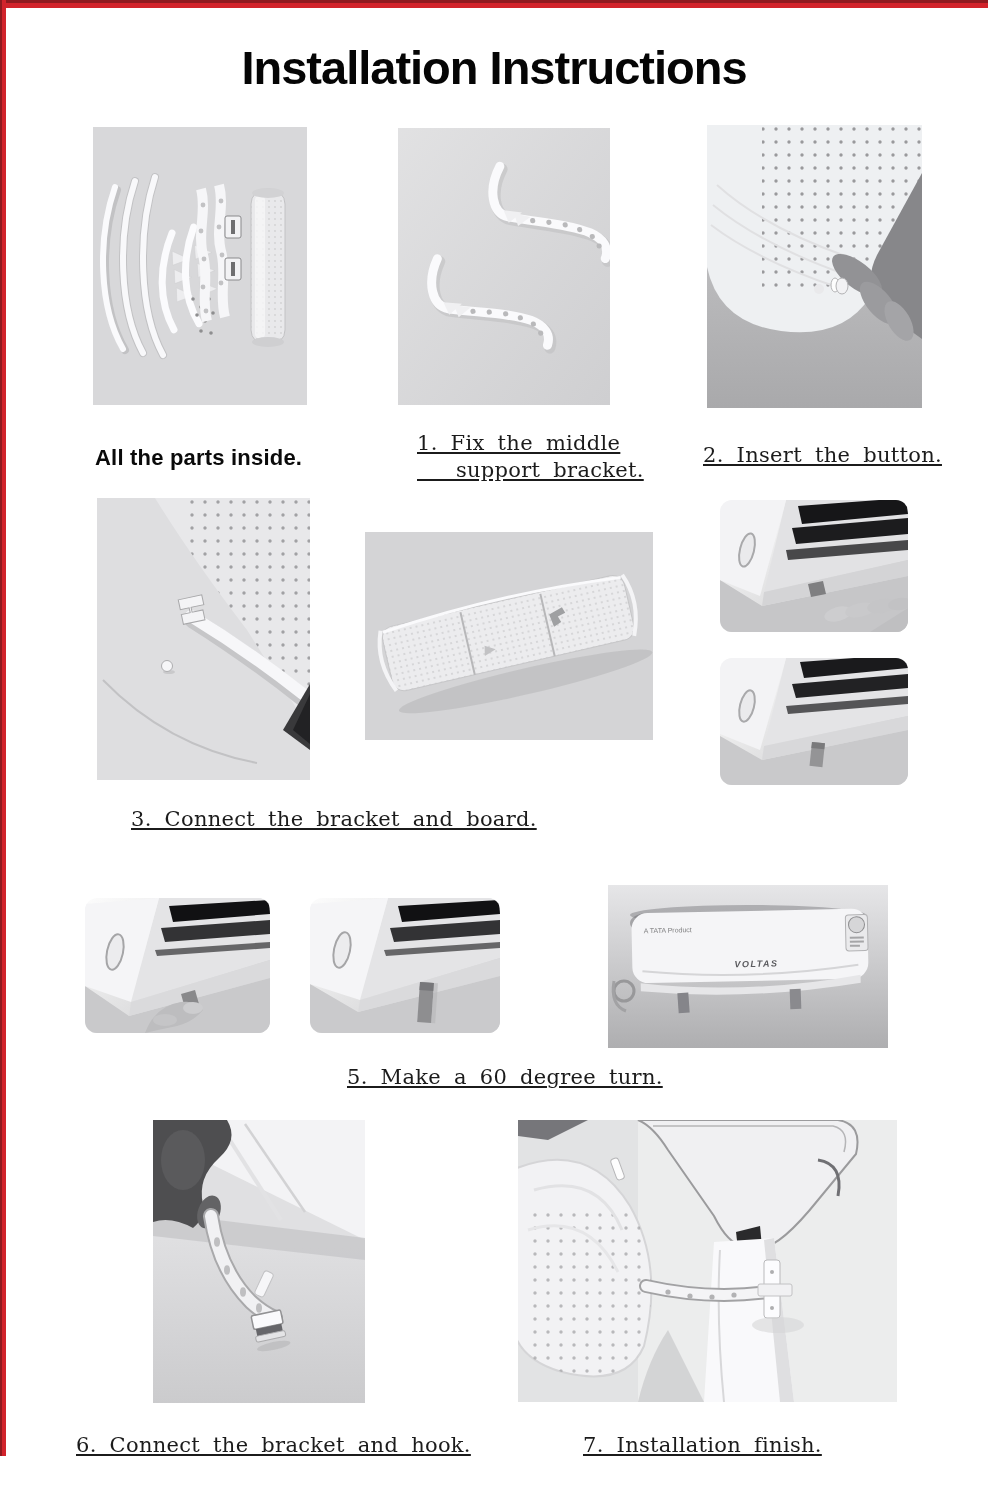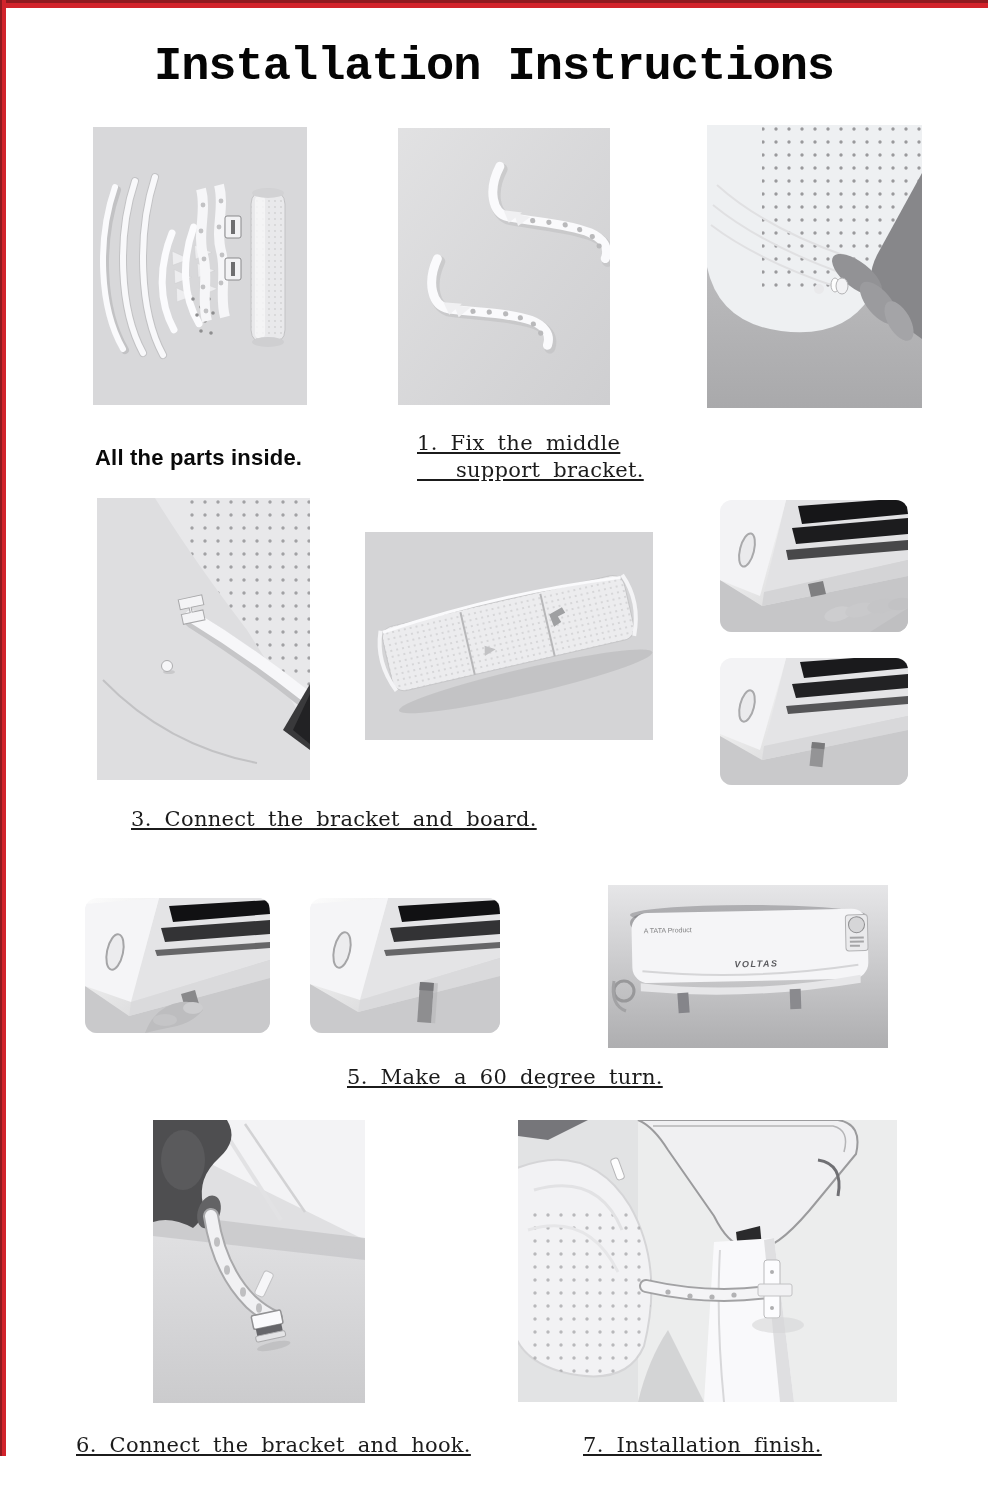--- a/index.html
+++ b/index.html
@@ -16,21 +16,21 @@
     position:absolute;left:0;top:0;width:988px;height:8px;
     background:linear-gradient(180deg,var(--border-red-dark) 0 3px,var(--border-red) 3px 100%);
   }
   .border-left{
     position:absolute;left:0;top:0;width:6px;height:1456px;
     background:linear-gradient(90deg,var(--border-red-dark) 0 2px,var(--border-red) 2px 100%);
   }
   .title{
     position:absolute;left:0;right:0;top:40px;text-align:center;
     font-size:47px;font-weight:bold;letter-spacing:-1px;color:#050505;
-    font-family:Liberation Mono, monospace;
+    font-family:Liberation Sans, sans-serif;
   }
   .cap{
     position:absolute;color:var(--caption-text);
     font-family:"DejaVu Serif","Liberation Serif",serif;
     font-size:21px;line-height:27px;letter-spacing:0.3px;word-spacing:6px;
     white-space:pre;
     text-decoration:underline;
   }
   .cap-bold{
     position:absolute;color:#0a0a0a;font-weight:bold;font-size:22px;
@@ -205,20 +205,21 @@
         <circle cx="112" cy="164" r="5" fill="#e9e9eb"></circle>
         <ellipse cx="128" cy="160" rx="4" ry="7" fill="#fdfdfd" stroke="#b5b5b7"></ellipse>
         <ellipse cx="135" cy="161" rx="6" ry="8" fill="#f2f2f4" stroke="#b2b2b4"></ellipse>
       </g>
     </svg>
   </div>
 
   <div class="cap-bold" style="left:95px;top:433px">All the parts inside.</div>
   <div class="cap" style="left:417px;top:430px">1. Fix the middle
    support bracket.</div>
+  <div class="cap" style="left:703px;top:442px">2. Insert the button.</div>
 
   <div class="photo" style="left:97px;top:498px;width:213px;height:282px">
     <svg width="213" height="282" viewBox="0 0 213 282">
       <rect width="213" height="282" fill="#dedee0"></rect>
       <clipPath id="board4clip">
         <path d="M58,0 H213 V232 L150,132 Q95,60 58,0 Z"></path>
       </clipPath>
       <path d="M58,0 H213 V232 L150,132 Q95,60 58,0 Z" fill="#e8e8ea"></path>
       <rect x="90" y="0" width="123" height="200" fill="url(#dotgrid)" opacity="0.9" clip-path="url(#board4clip)"></rect>
       <path d="M96,122 Q150,156 206,200" stroke="#c6c6c8" stroke-width="17" fill="none" stroke-linecap="round"></path>

